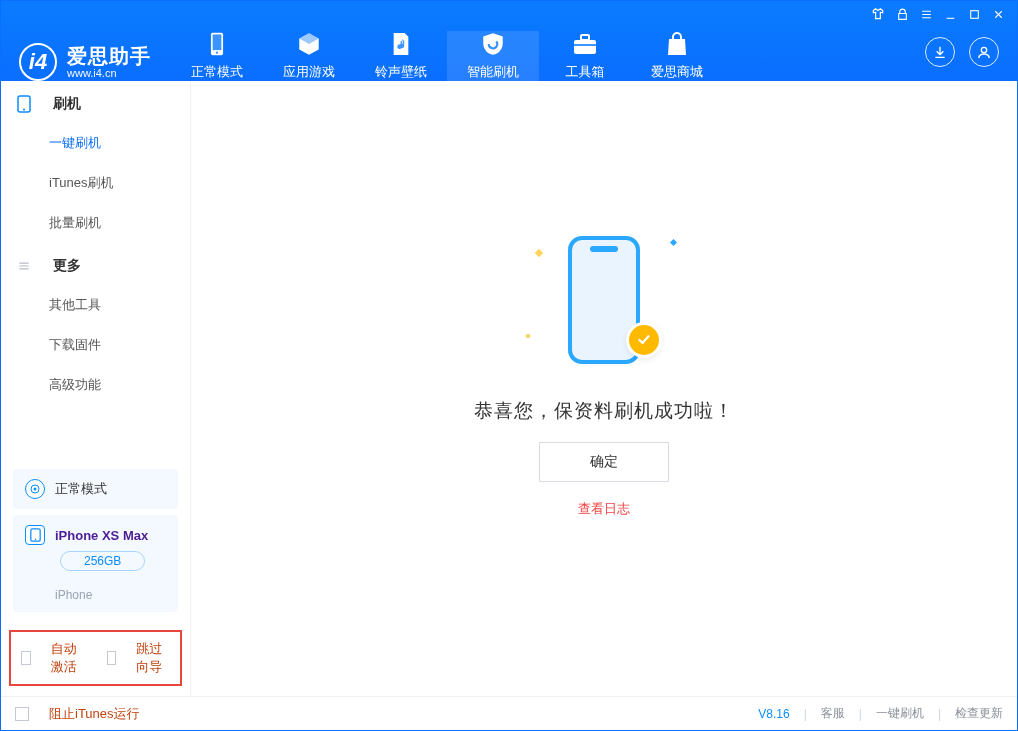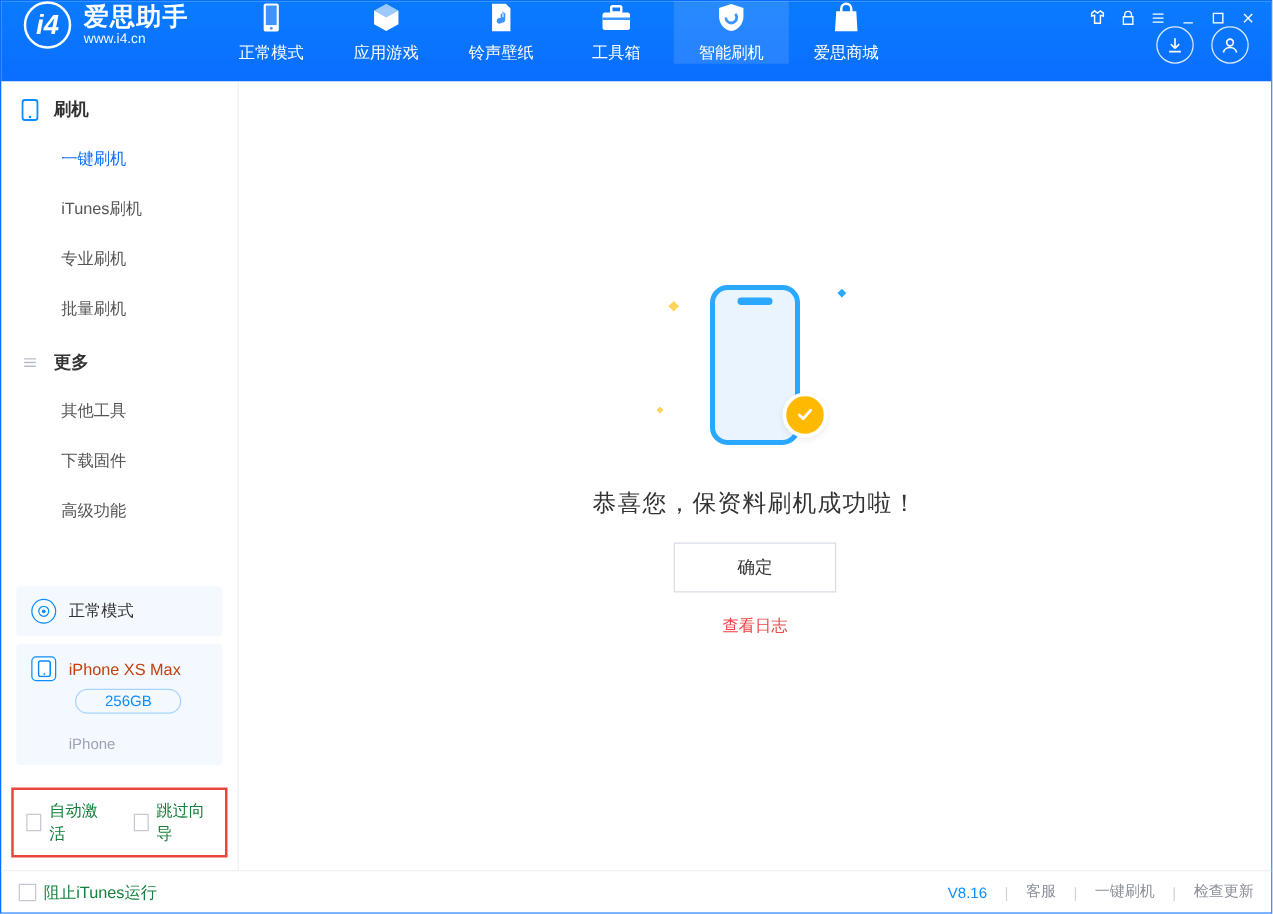--- a/index.html
+++ b/index.html
@@ -1,46 +1,46 @@
 <!DOCTYPE html>
 <html><head>
 <meta charset="utf-8">
 <style>
   * { margin: 0; padding: 0; box-sizing: border-box; }
   body { font-family: "Microsoft YaHei", Arial, sans-serif; font-size: 13px; color: #333; background: #fff; }
   .window { width: 1018px; height: 731px; border: 1px solid #0a6eff; display: flex; flex-direction: column; background: #fff; }
   .titlebar-icons { position: absolute; top: 6px; right: 12px; display: flex; gap: 10px; align-items: center; }
   .titlebar-icons .ticon { width: 14px; height: 14px; display:flex; align-items:center; justify-content:center; }
-  .header { background: linear-gradient(180deg, #0a7bff 0%, #0a6eff 100%); height: 64px; display: flex; align-items: flex-start; position: relative; color: #fff; }
+  .header { background: linear-gradient(180deg, #0a7bff 0%, #0a6eff 100%); height: 80px; display: flex; align-items: flex-end; position: relative; color: #fff; }
   .logo { display: flex; align-items: center; padding: 0 20px 0 18px; gap: 10px; }
   .logo-badge { width: 38px; height: 38px; border-radius: 50%; border: 2.5px solid #fff; display:flex; align-items:center; justify-content:center; font-weight: bold; font-size: 22px; font-style: italic; }
   .logo-text { display:flex; flex-direction:column; line-height:1.1; }
   .logo-text .cn { font-size: 20px; font-weight: bold; letter-spacing: 1px; }
   .logo-text .en { font-size: 11px; opacity: 0.95; }
   .nav { display: flex; }
   .nav-item { width: 92px; display:flex; flex-direction:column; align-items:center; justify-content:center; gap:6px; font-size:13px; cursor:pointer; }
   .nav-item.active { background: rgba(255,255,255,0.12); }
   .nav-icon { width: 26px; height: 26px; display:flex; align-items:center; justify-content:center; }
   .header-right { position:absolute; right:18px; bottom:14px; display:flex; gap:14px; }
   .header-right .riconset { width:30px; height:30px; border:1.5px solid rgba(255,255,255,0.85); border-radius:50%; display:flex; align-items:center; justify-content:center; }
   .body { flex:1; display:flex; min-height:0; }
   .sidebar { width: 190px; border-right: 1px solid #eef0f2; display:flex; flex-direction:column; }
-  .sidegroup-title { display:flex; align-items:center; gap:12px; padding:14px 16px 10px; font-size:14px; font-weight:bold; color:#333; }
+  .sidegroup-title { display:flex; align-items:center; gap:22px; padding:14px 16px 10px; font-size:14px; font-weight:bold; color:#333; }
   .sideitem { padding:11px 16px 11px 48px; font-size:13px; color:#555; cursor:pointer; }
   .sideitem.active { color:#0a6eff; }
   .sidebar-spacer { flex:1; }
   .card { margin: 6px 12px; background:#f4f8ff; border-radius:3px; padding:10px 12px; display:flex; align-items:center; gap:10px; }
   .card .ciconset { width:20px; height:20px; border-radius:50%; background:#fff; border:1.5px solid #0a8dff; display:flex; align-items:center; justify-content:center; }
   .card2 { margin: 0 12px 8px; background:#f4f8ff; border-radius:3px; padding:10px 12px; }
-  .card2-top { display:flex; align-items:center; gap:10px; font-weight:normal; color:#c2410c; }
+  .card2-top { display:flex; align-items:center; gap:10px; font-weight:bold; color:#4c1d95; }
   .card2 .ciconset { width:20px; height:20px; border-radius:4px; background:#fff; border:1.5px solid #0a8dff; display:flex; align-items:center; justify-content:center; }
   .storage-pill { margin-top:6px; margin-left:35px; display:inline-block; padding:2px 23px; border:1px solid #a9d3ff; border-radius:999px; color:#0a8dff; font-size:12px; }
   .devtype { margin-left:30px; color:#9aa4b2; font-size:12px; margin-top:17px; }
   .options-row { margin: 10px 8px; padding:8px 10px; border:2px solid #e8453c; display:flex; gap:22px; align-items:center; }
-  .checkbox { display:flex; align-items:center; gap:6px; color:#15803d; font-size:13px; cursor:pointer; }
+  .checkbox { display:flex; align-items:center; gap:20px; color:#c2410c; font-size:13px; cursor:pointer; }
   .checkbox .box { width:14px; height:14px; border:1px solid #c4c9d2; background:#fff; }
   .main { flex:1; position:relative; display:flex; align-items:center; justify-content:center; }
   .success-wrap { display:flex; flex-direction:column; align-items:center; gap:18px; transform: translateY(-20px); }
   .illus { width:180px; height:160px; position:relative; display:flex; align-items:center; justify-content:center; }
   .phone { width:72px; height:128px; border:4px solid #2aa7ff; border-radius:14px; background:#eaf4ff; position:relative; }
   .phone::before { content:""; position:absolute; top:6px; left:50%; transform:translateX(-50%); width:28px; height:6px; background:#2aa7ff; border-radius:4px; }
   .tick { position:absolute; right:32px; bottom:22px; width:36px; height:36px; border-radius:50%; background:#ffba00; border:3px solid #fff; box-shadow:0 2px 6px rgba(0,0,0,0.08); display:flex; align-items:center; justify-content:center; }
   .sparkle { position:absolute; width:6px; height:6px; background:#ffd45a; transform:rotate(45deg); }
   .sparkle.a { left:22px; top:30px; }
   .sparkle.b { right:18px; top:20px; background:#2aa7ff; width:5px; height:5px; }
@@ -123,38 +123,38 @@
       </div>
       <div class="nav-item">
         <span class="nav-icon">
             <svg width="22" height="26" viewBox="0 0 24 28">
               <path fill="#fff" d="M4 2h12l4 4v20H4z"></path>
               <path fill="#3c94ff" d="M13 9v8a2.5 2.5 0 11-1.5-2.3V11l4-1v6a2.5 2.5 0 11-1.5-2.3V9z"></path>
             </svg>
           </span>
         <span>铃声壁纸</span>
       </div>
+      <div class="nav-item active">
+        <span class="nav-icon">
+            <svg width="26" height="26" viewBox="0 0 24 24">
+              <path fill="#fff" d="M12 2l9 3v6c0 6-4 10-9 11-5-1-9-5-9-11V5z"></path>
+              <path fill="none" stroke="#3c94ff" stroke-width="2" d="M8 12a4 4 0 107-2.6M16 12a4 4 0 01-7 2.6"></path>
+            </svg>
+          </span>
+        <span>智能刷机</span>
+      </div>
       <div class="nav-item">
         <span class="nav-icon">
             <svg width="26" height="24" viewBox="0 0 26 24">
               <rect x="2" y="8" width="22" height="14" rx="2" fill="#fff"></rect>
               <rect x="9" y="3" width="8" height="5" rx="1" fill="none" stroke="#fff" stroke-width="2"></rect>
               <rect x="2" y="12" width="22" height="2" fill="#3c94ff"></rect>
             </svg>
           </span>
         <span>工具箱</span>
-      </div>
-      <div class="nav-item active">
-        <span class="nav-icon">
-            <svg width="26" height="26" viewBox="0 0 24 24">
-              <path fill="#fff" d="M12 2l9 3v6c0 6-4 10-9 11-5-1-9-5-9-11V5z"></path>
-              <path fill="none" stroke="#3c94ff" stroke-width="2" d="M8 12a4 4 0 107-2.6M16 12a4 4 0 01-7 2.6"></path>
-            </svg>
-          </span>
-        <span>智能刷机</span>
       </div>
       <div class="nav-item">
         <span class="nav-icon">
             <svg width="24" height="26" viewBox="0 0 24 26">
               <path fill="#fff" d="M4 8h16l1 16H3z"></path>
               <path fill="none" stroke="#fff" stroke-width="2" d="M8 10V6a4 4 0 018 0v4"></path>
             </svg>
           </span>
         <span>爱思商城</span>
       </div>
@@ -181,21 +181,20 @@
         <span>
             <svg width="14" height="18" viewBox="0 0 14 18">
               <rect x="1" y="1" width="12" height="16" rx="2" fill="none" stroke="#0a8dff" stroke-width="1.5"></rect>
               <circle cx="7" cy="14.5" r="1" fill="#0a8dff"></circle>
             </svg>
           </span>
         <span>刷机</span>
       </div>
       <div class="sideitem active">一键刷机</div>
       <div class="sideitem">iTunes刷机</div>
-      <div class="sideitem">专业刷机</div>
       <div class="sideitem">批量刷机</div>
 
       <div class="sidegroup-title">
         <span>
             <svg width="14" height="14" viewBox="0 0 24 24">
               <path stroke="#b5bcc8" stroke-width="2" d="M4 7h16M4 12h16M4 17h16"></path>
             </svg>
           </span>
         <span>更多</span>
       </div>

